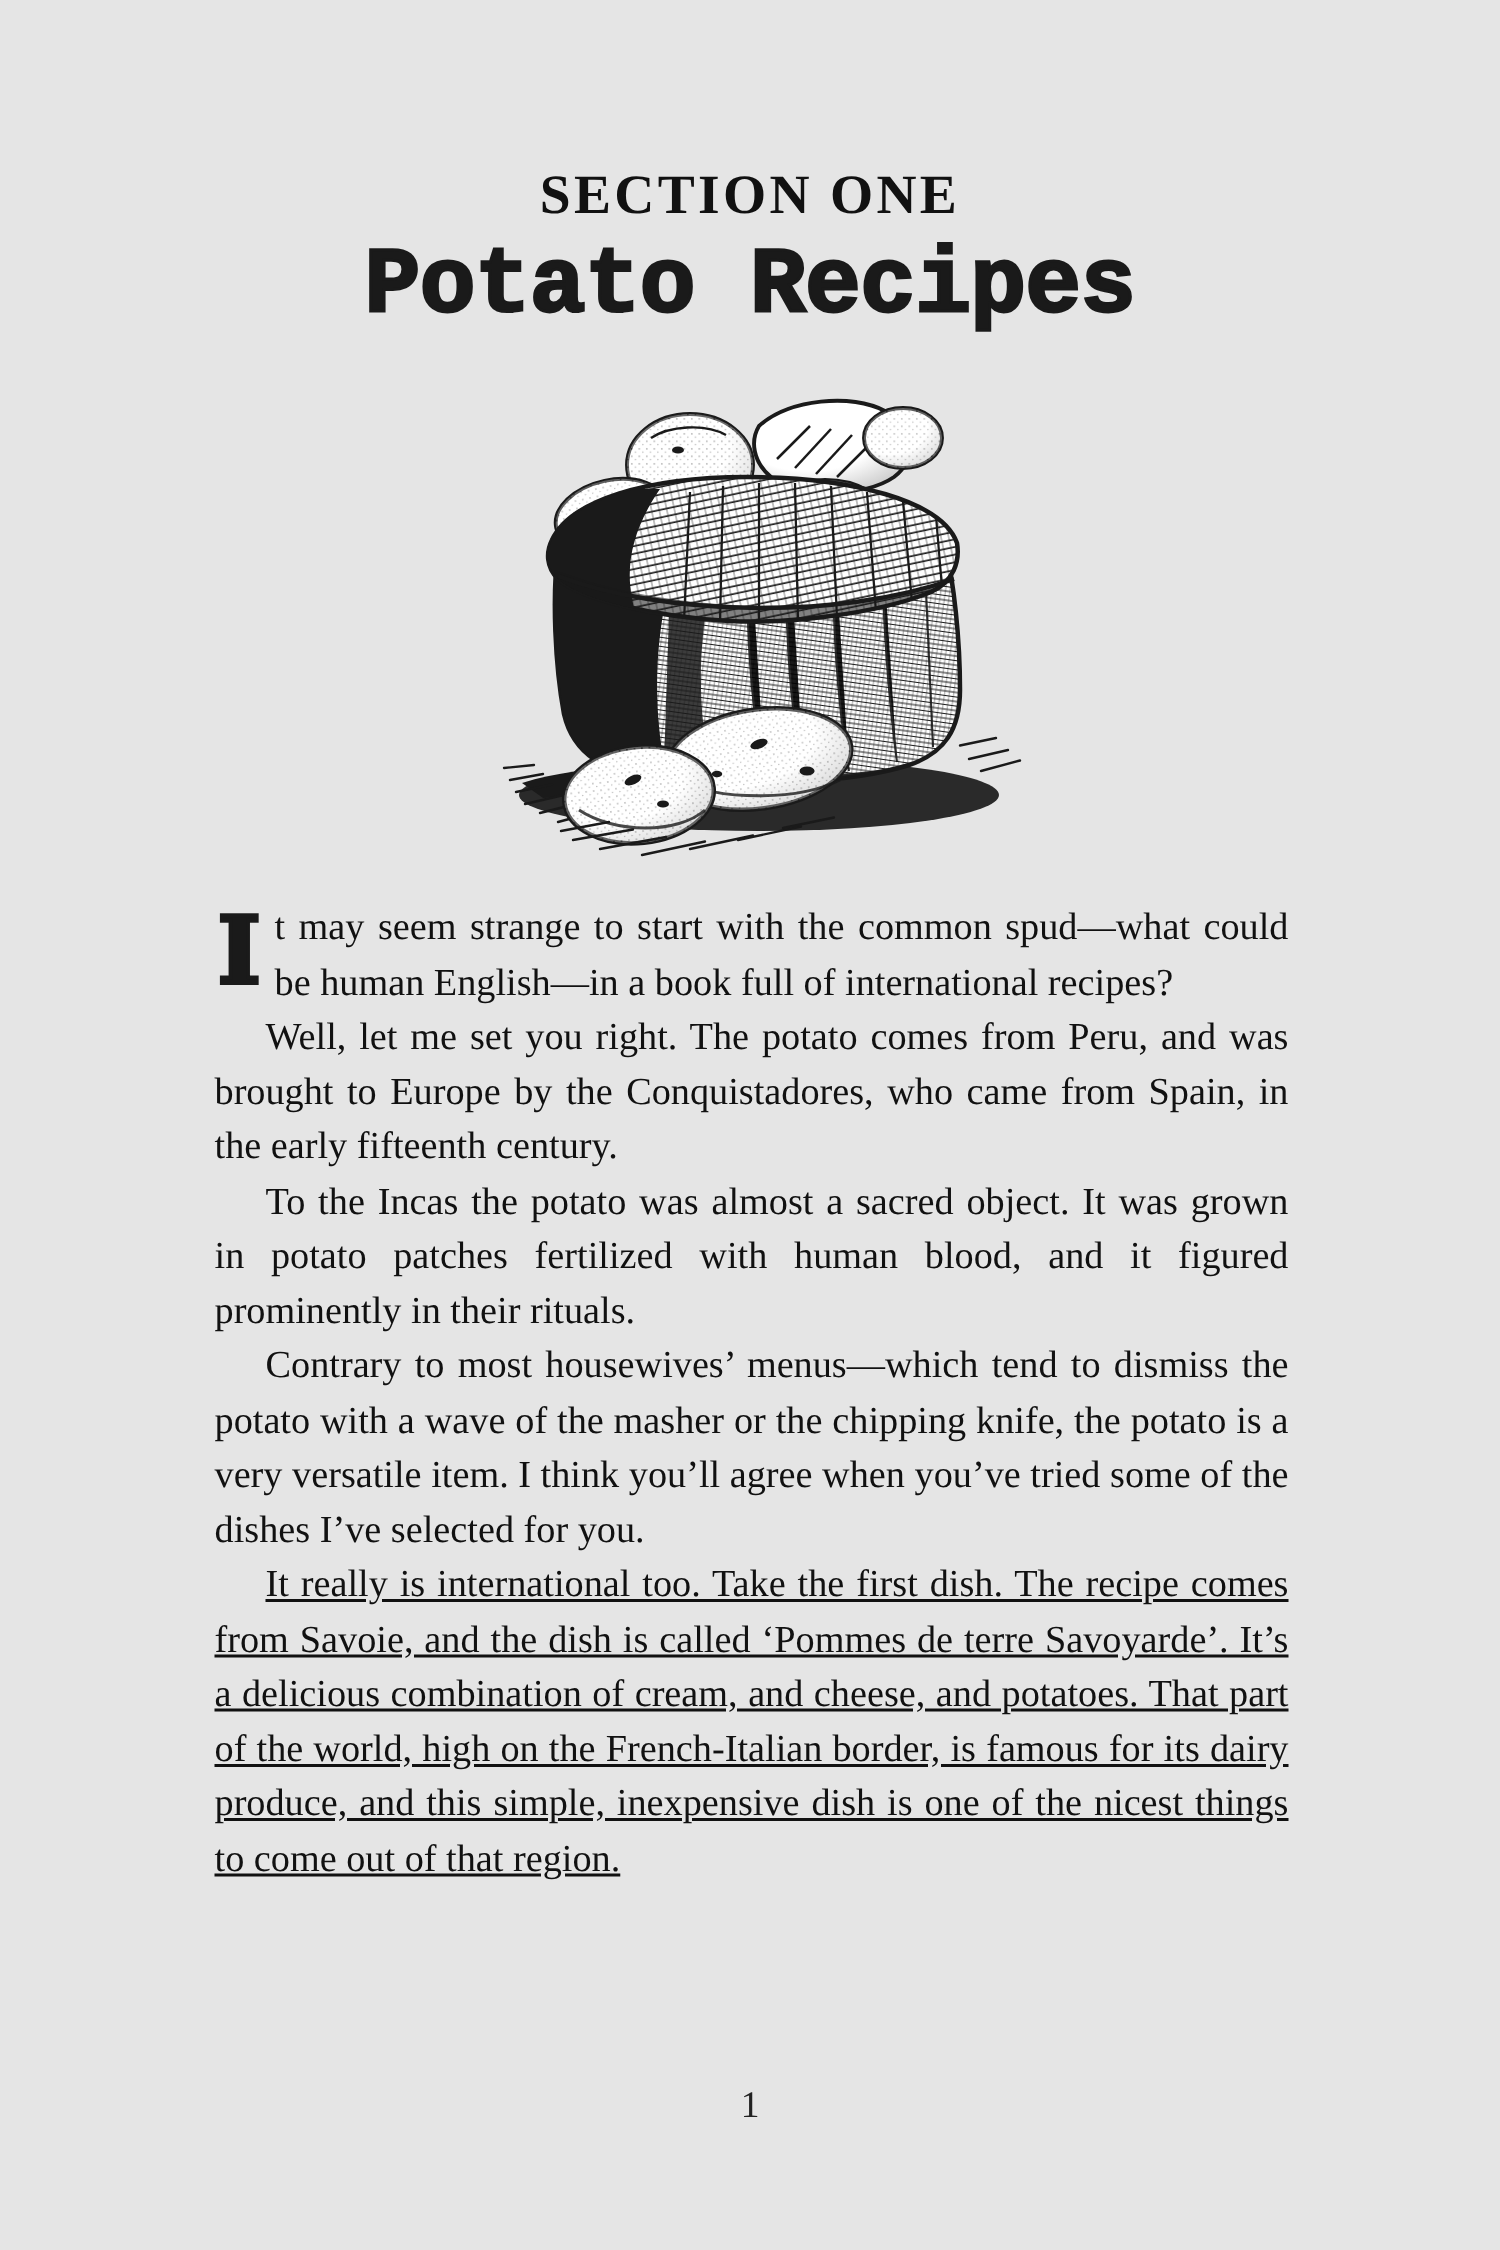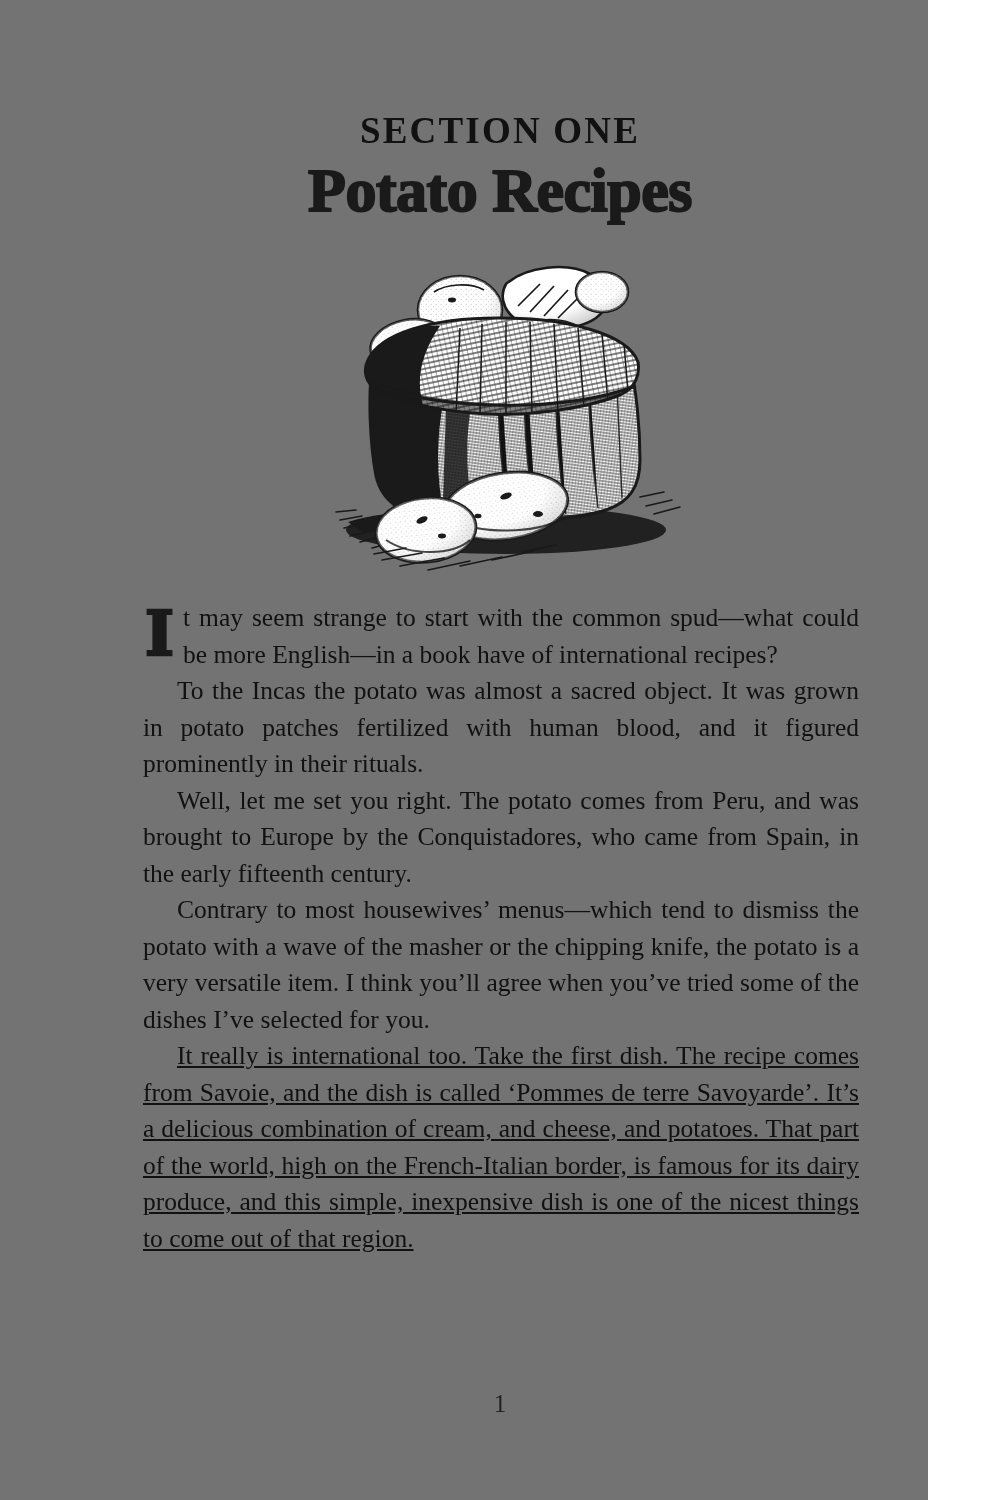--- a/index.html
+++ b/index.html
@@ -2,23 +2,23 @@
 <html><head>
 <meta charset="utf-8">
 <style>
   html, body {
     margin: 0;
     padding: 0;
     background: #ffffff;
   }
   .page {
     position: relative;
-    width: 928px;
+    width: 1000px;
     height: 1500px;
-    background: #737373;
+    background: #e5e5e5;
     overflow: hidden;
     box-sizing: border-box;
   }
 
   
   .section-label {
     position: absolute;
     top: 112px;
     left: 0;
     width: 1000px;
@@ -29,21 +29,21 @@
     letter-spacing: 2.2px;
     color: #111111;
     line-height: 1;
   }
   .section-title {
     position: absolute;
     top: 158px;
     left: 0;
     width: 1000px;
     text-align: center;
-    font-family: Liberation Serif, serif;
+    font-family: Liberation Mono, monospace;
     font-weight: bold;
     font-size: 62px;
     letter-spacing: -0.5px;
     color: #1a1a1a;
     line-height: 1.05;
     -webkit-text-stroke: 2.0px #1a1a1a;
   }
 
   
   .illustration {
@@ -256,22 +256,22 @@
         <path d="M90 318 L134 310"></path>
           <path d="M118 322 L160 313"></path>
         <path d="M150 318 L192 309"></path>
           <path d="M182 312 L224 303"></path>
         <path d="M212 304 L246 297"></path>
       </g>
     </svg>
   </div>
 
   <div class="body-copy">
-    <p class="first"><span class="dropcap">I</span><span>t may seem strange to start with the common spud—what could be more English—in a book have of international recipes?</span></p>
+    <p class="first"><span class="dropcap">I</span><span>t may seem strange to start with the common spud—what could be human English—in a book full of international recipes?</span></p>
+    <p>Well, let me set you right. The potato comes from Peru, and was brought to Europe by the Conquistadores, who came from Spain, in the early fifteenth century.</p>
     <p>To the Incas the potato was almost a sacred object. It was grown in potato patches fertilized with human blood, and it figured prominently in their rituals.</p>
-    <p>Well, let me set you right. The potato comes from Peru, and was brought to Europe by the Conquistadores, who came from Spain, in the early fifteenth century.</p>
     <p>Contrary to most housewives’ menus—which tend to dismiss the potato with a wave of the masher or the chipping knife, the potato is a very versatile item. I think you’ll agree when you’ve tried some of the dishes I’ve selected for you.</p>
     <p>It really is international too. Take the first dish. The recipe comes from Savoie, and the dish is called ‘Pommes de terre Savoyarde’. It’s a delicious combination of cream, and cheese, and potatoes. That part of the world, high on the French-Italian border, is famous for its dairy produce, and this simple, inexpensive dish is one of the nicest things to come out of that region.</p>
   </div>
 
   <div class="folio">1</div>
 
 </div>
 
 </body></html>

